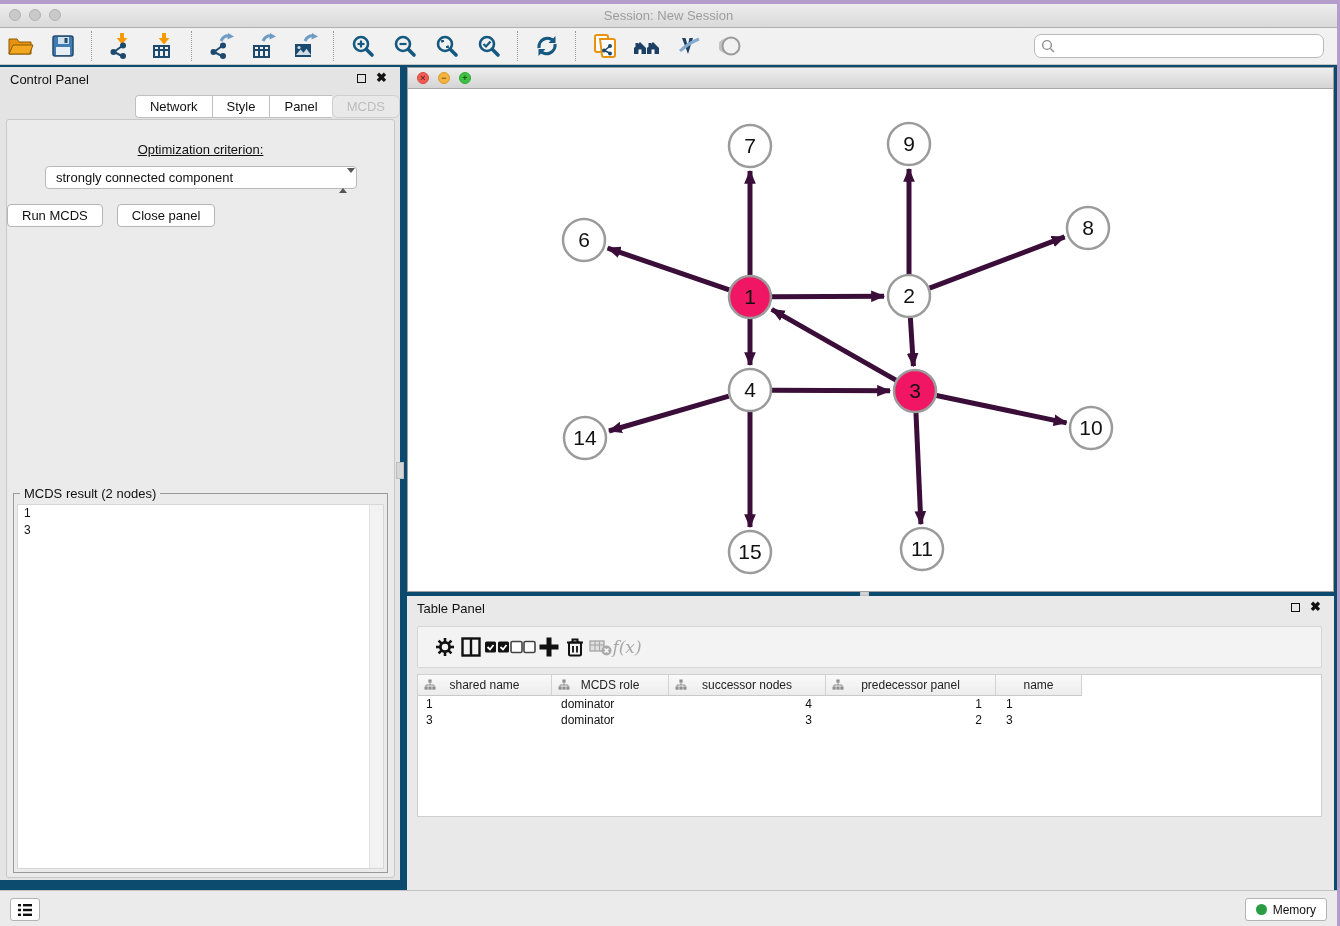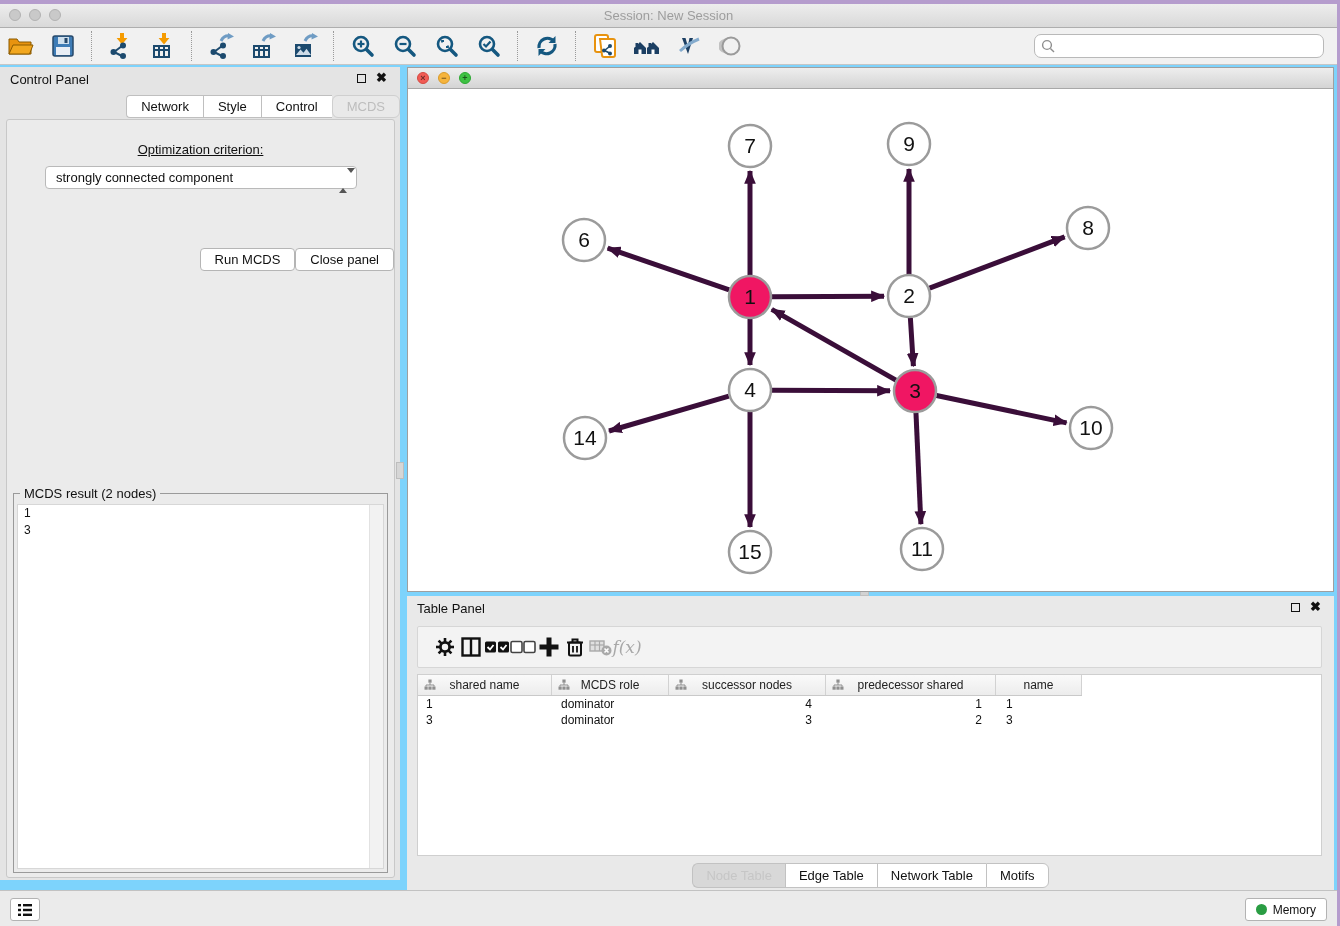--- a/index.html
+++ b/index.html
@@ -1,17 +1,17 @@
 <!DOCTYPE html>
 <html><head>
 <meta charset="utf-8">
 <style>
   html,body{margin:0;padding:0;}
   body{width:1340px;height:926px;background:#b59ccd;font-family:"Liberation Sans",sans-serif;position:relative;overflow:hidden;}
-  .window{position:absolute;left:0;top:4px;width:1337px;height:922px;background:#7dd3fc;}
+  .window{position:absolute;left:0;top:4px;width:1337px;height:922px;background:#0c4a6e;}
   
   .titlebar{position:absolute;left:0;top:0;width:100%;height:23px;background:linear-gradient(#ededed,#d9d9d9);border-bottom:1px solid #aeaeae;}
   .tl-dot{position:absolute;top:5px;width:12px;height:12px;border-radius:50%;background:#c9c9c9;border:1px solid #b2b2b2;box-sizing:border-box;}
   .win-title{position:absolute;left:0;right:0;top:4px;text-align:center;font-size:13px;color:#9d9d9d;}
   
   .toolbar{position:absolute;left:0;top:24px;width:100%;height:36px;background:#f1f1f1;border-bottom:1px solid #c6c6c6;display:flex;align-items:center;}
   .tb-icon{width:30px;height:28px;display:flex;align-items:center;justify-content:center;margin:0 6px;flex:0 0 auto;}
   .tb-sep{width:1px;height:30px;border-left:1px dotted #9a9a9a;margin:0 7px;flex:0 0 auto;}
   .search-wrap{margin-left:auto;margin-right:13px;position:relative;}
   .search-input{width:290px;height:24px;border:1px solid #b9b9b9;border-radius:7px;background:#fff;box-sizing:border-box;padding:0 8px 0 26px;font-size:13px;outline:none;}
@@ -26,21 +26,21 @@
   .cp-tab:first-child{border-radius:4px 0 0 4px;}
   .cp-tab.last{border-right:1px solid #cfcfcf;border-radius:0 6px 6px 0;}
   .cp-tab.sel{background:#e9e9e9;color:#bdbdbd;border:1px solid #cfcfcf;border-radius:6px;}
   .cp-box{position:absolute;left:6px;top:52px;width:387px;height:757px;border:1px solid #c8c8c8;border-radius:3px;background:#ebebeb;}
   .opt-label{position:absolute;left:0;right:0;top:22px;text-align:center;font-size:13px;color:#111;text-decoration:underline;}
   .opt-select{position:absolute;left:38px;top:46px;width:312px;height:23px;background:#fff;border:1px solid #b9b9b9;border-radius:4px;box-sizing:border-box;font-size:13px;color:#111;line-height:21px;padding-left:10px;}
   .sel-chevrons{position:absolute;right:7px;top:3px;width:10px;height:16px;}
   .chev{width:0;height:0;border-left:4px solid transparent;border-right:4px solid transparent;margin:2px 0;}
   .chev.up{border-bottom:5px solid #555;}
   .chev.dn{border-top:5px solid #555;}
-  .btn-row{position:absolute;left:0;right:0;top:84px;display:flex;justify-content:flex-end;margin-top:44px;}
+  .btn-row{position:absolute;left:0;right:0;top:84px;display:flex;justify-content:flex-start;gap:14px;}
   .aq-btn{background:#fff;border:1px solid #b5b5b5;border-radius:4px;font-size:13px;color:#111;padding:3px 14px;font-family:"Liberation Sans",sans-serif;}
   .result-group{position:absolute;left:6px;top:373px;width:373px;height:378px;border:1px solid #9a9a9a;}
   .result-legend{position:absolute;left:6px;top:-8px;background:#ebebeb;padding:0 4px;font-size:13px;color:#111;}
   .result-body{position:absolute;left:3px;right:3px;top:10px;bottom:3px;background:#fff;border:1px solid #d7d7d7;}
   .result-scroll{position:absolute;right:0;top:0;bottom:0;width:13px;background:#f2f2f2;border-left:1px solid #e2e2e2;}
   .result-line{font-size:12px;color:#111;padding:1px 0 1px 6px;line-height:15px;}
   
   .vsplit-grip{position:absolute;left:396px;top:458px;width:8px;height:17px;background:#d6d6d6;border:1px solid #bdbdbd;box-sizing:border-box;}
   .hsplit-grip{position:absolute;left:860px;top:585px;width:9px;height:7px;background:#d2d2d2;border:1px solid #c0c0c0;box-sizing:border-box;}
   
@@ -50,21 +50,21 @@
   .tfl.red{background:#f15b54;border:1px solid #d44942;}
   .tfl.yel{background:#f6b43c;border:1px solid #d99b2b;}
   .tfl.grn{background:#3ec243;border:1px solid #2da833;}
   .net-title{position:absolute;left:0;right:0;top:3px;text-align:center;font-size:13px;color:#222;}
   .net-canvas{position:absolute;left:0;top:21px;right:0;bottom:0;background:#fff;}
   
   .tpanel{position:absolute;left:407px;top:592px;width:927px;height:294px;background:#e9e9e9;}
   .tp-toolbar{position:absolute;left:10px;top:30px;width:905px;height:42px;background:#f3f3f3;border:1px solid #d6d6d6;border-radius:2px;box-sizing:border-box;display:flex;align-items:center;padding-left:14px;}
   .tp-icon{width:26px;height:26px;display:flex;align-items:center;justify-content:center;margin:0 0;flex:0 0 auto;}
   .fx{font-family:"DejaVu Serif",serif;font-style:italic;font-size:17px;color:#a8a8a8;}
-  .tp-table{position:absolute;left:10px;top:78px;width:905px;height:182px;background:#fff;border:1px solid #cfcfcf;box-sizing:border-box;overflow:hidden;}
+  .tp-table{position:absolute;left:10px;top:78px;width:905px;height:143px;background:#fff;border:1px solid #cfcfcf;box-sizing:border-box;overflow:hidden;}
   .thead{position:absolute;left:0;top:0;height:20px;display:flex;background:linear-gradient(#fafafa,#ececec);border-bottom:1px solid #c9c9c9;}
   .thcell{position:relative;height:20px;border-right:1px solid #d2d2d2;box-sizing:border-box;display:flex;align-items:center;justify-content:center;font-size:12px;color:#222;}
   .thcell .hier{position:absolute;left:6px;top:4px;}
   .trow{display:flex;height:16px;line-height:16px;font-size:12px;color:#111;}
   .tcell{box-sizing:border-box;overflow:hidden;white-space:nowrap;}
   .tbody{position:absolute;left:0;top:21px;right:0;bottom:0;}
   .tp-tabs{position:absolute;left:0;right:0;top:267px;display:flex;justify-content:center;}
   .tp-tab{border:1px solid #c2c2c2;border-right:none;background:#fff;color:#111;font-size:13px;padding:4px 13px;line-height:15px;}
   .tp-tab:first-child{border-radius:6px 0 0 6px;}
   .tp-tab.last{border-right:1px solid #c2c2c2;border-radius:0 6px 6px 0;}
@@ -248,21 +248,21 @@
   </div>
 
   <div class="cpanel">
     <div class="panel-head">Control Panel</div>
     <div class="ph-float" style="right:34px"></div>
     <div class="ph-close" style="right:13px">✖</div>
 
     <div class="cp-tabs">
       <span class="cp-tab">Network</span>
       <span class="cp-tab">Style</span>
-      <span class="cp-tab">Control</span>
+      <span class="cp-tab">Panel</span>
       <span class="cp-tab sel last">MCDS</span>
     </div>
 
     <div class="cp-box">
       <div class="opt-label">Optimization criterion:</div>
       <div class="opt-select">
         <span>strongly connected component</span>
         <span class="sel-chevrons">
           <span class="chev up"></span><span class="chev dn"></span>
         </span>
@@ -496,21 +496,21 @@
                   <rect x="4.4" y="7.5" width="3.2" height="3.2"></rect>
                   <rect x="8.3" y="7.5" width="3.2" height="3.2"></rect>
                 </g>
                 <g stroke="#8f8f8f" stroke-width="1">
                   <line x1="6" y1="3.7" x2="6" y2="6"></line>
                   <line x1="2" y1="7.5" x2="2" y2="6"></line>
                   <line x1="10" y1="7.5" x2="10" y2="6"></line>
                   <line x1="2" y1="6" x2="10" y2="6"></line>
                 </g>
               </svg></span>
-          <span>predecessor shared</span>
+          <span>predecessor panel</span>
         </div>
         <div class="thcell" style="width:86px">
           <span>name</span>
         </div>
       </div>
       <div class="tbody">
         <div class="trow">
           <span class="tcell" style="width:134px;padding-left:8px">1</span>
           <span class="tcell" style="width:117px;padding-left:9px">dominator</span>
           <span class="tcell" style="width:157px;text-align:right;padding-right:14px">4</span>
@@ -520,26 +520,20 @@
         <div class="trow">
           <span class="tcell" style="width:134px;padding-left:8px">3</span>
           <span class="tcell" style="width:117px;padding-left:9px">dominator</span>
           <span class="tcell" style="width:157px;text-align:right;padding-right:14px">3</span>
           <span class="tcell" style="width:170px;text-align:right;padding-right:14px">2</span>
           <span class="tcell" style="width:86px;padding-left:10px">3</span>
         </div>
       </div>
     </div>
 
-    <div class="tp-tabs">
-      <span class="tp-tab sel">Node Table</span>
-      <span class="tp-tab">Edge Table</span>
-      <span class="tp-tab">Network Table</span>
-      <span class="tp-tab last">Motifs</span>
-    </div>
   </div>
 
   <div class="statusbar">
     <span class="sb-listbtn">
       <svg width="16" height="14" viewBox="0 0 16 14">
           <g fill="#111">
             <rect x="1" y="1" width="3" height="2.4"></rect>
             <rect x="1" y="5.8" width="3" height="2.4"></rect>
             <rect x="1" y="10.6" width="3" height="2.4"></rect>
             <rect x="6" y="1" width="9" height="2.4"></rect>

